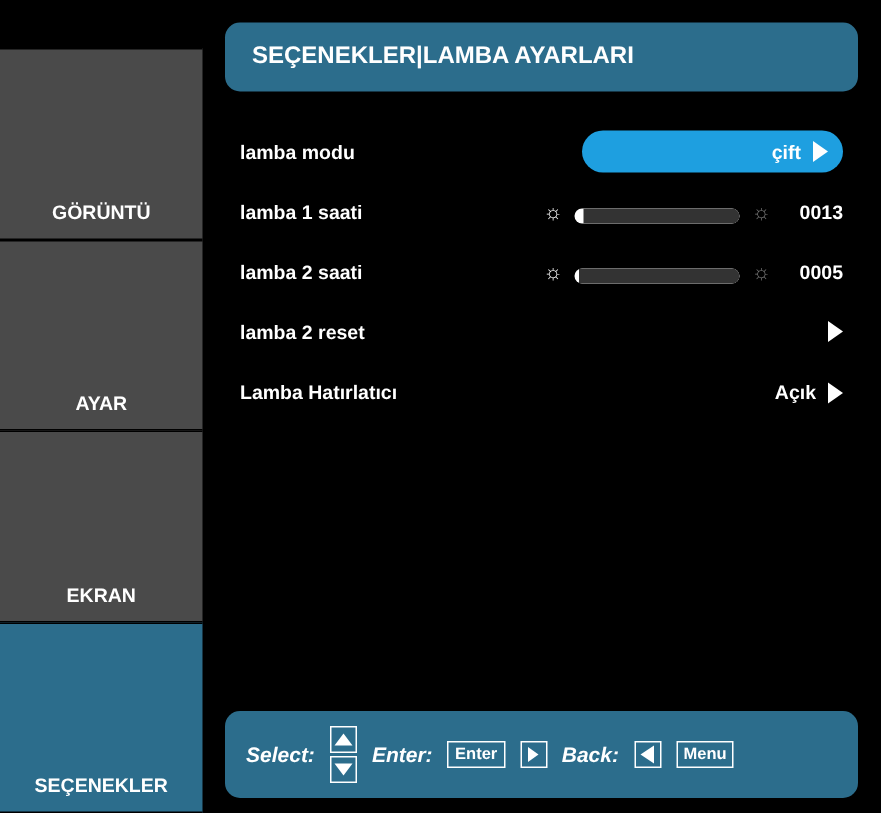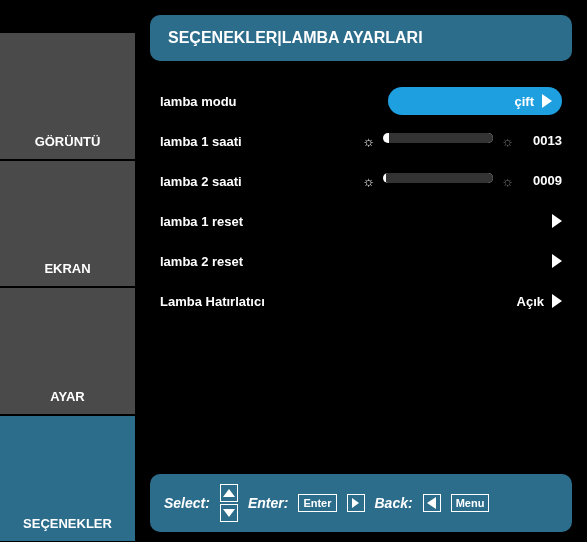--- a/index.html
+++ b/index.html
@@ -64,21 +64,21 @@
     height: 40px;
     font-size: 13px;
     font-weight: bold;
   }
   .row .label {
     flex: 0 0 160px;
   }
   .row .controls {
     flex: 1;
     display: flex;
-    align-items: flex-start;
+    align-items: flex-end;
     justify-content: flex-end;
     gap: 8px;
   }
   .pill {
     background: #1e9fe0;
     border-radius: 14px;
     height: 28px;
     width: 150px;
     display: flex;
     align-items: center;
@@ -172,24 +172,24 @@
 </head>
 <body>
 
 <div class="root">
 
   <div class="sidebar">
     <div class="sidebar-item">
       <span>GÖRÜNTÜ</span>
     </div>
     <div class="sidebar-item">
+      <span>AYAR</span>
+    </div>
+    <div class="sidebar-item">
       <span>EKRAN</span>
-    </div>
-    <div class="sidebar-item">
-      <span>AYAR</span>
     </div>
     <div class="sidebar-item active">
       <span>SEÇENEKLER</span>
     </div>
   </div>
 
   <div class="main">
 
     <div class="header">
       <span>SEÇENEKLER|LAMBA AYARLARI</span>
@@ -220,30 +220,24 @@
       </div>
 
       <div class="row">
         <span class="label">lamba 2 saati</span>
         <div class="controls">
           <span class="bulb">☼</span>
           <div class="bar">
             <div class="fill" style="width:97%"></div>
           </div>
           <span class="bulb dim">☼</span>
-          <span class="hours">0009</span>
-        </div>
-      </div>
-
-      <div class="row">
-        <span class="label">lamba 1 reset</span>
-        <div class="controls">
-          <span class="arrow-r"></span>
-        </div>
-      </div>
+          <span class="hours">0005</span>
+        </div>
+      </div>
+
 
       <div class="row">
         <span class="label">lamba 2 reset</span>
         <div class="controls">
           <span class="arrow-r"></span>
         </div>
       </div>
 
       <div class="row">
         <span class="label">Lamba Hatırlatıcı</span>

